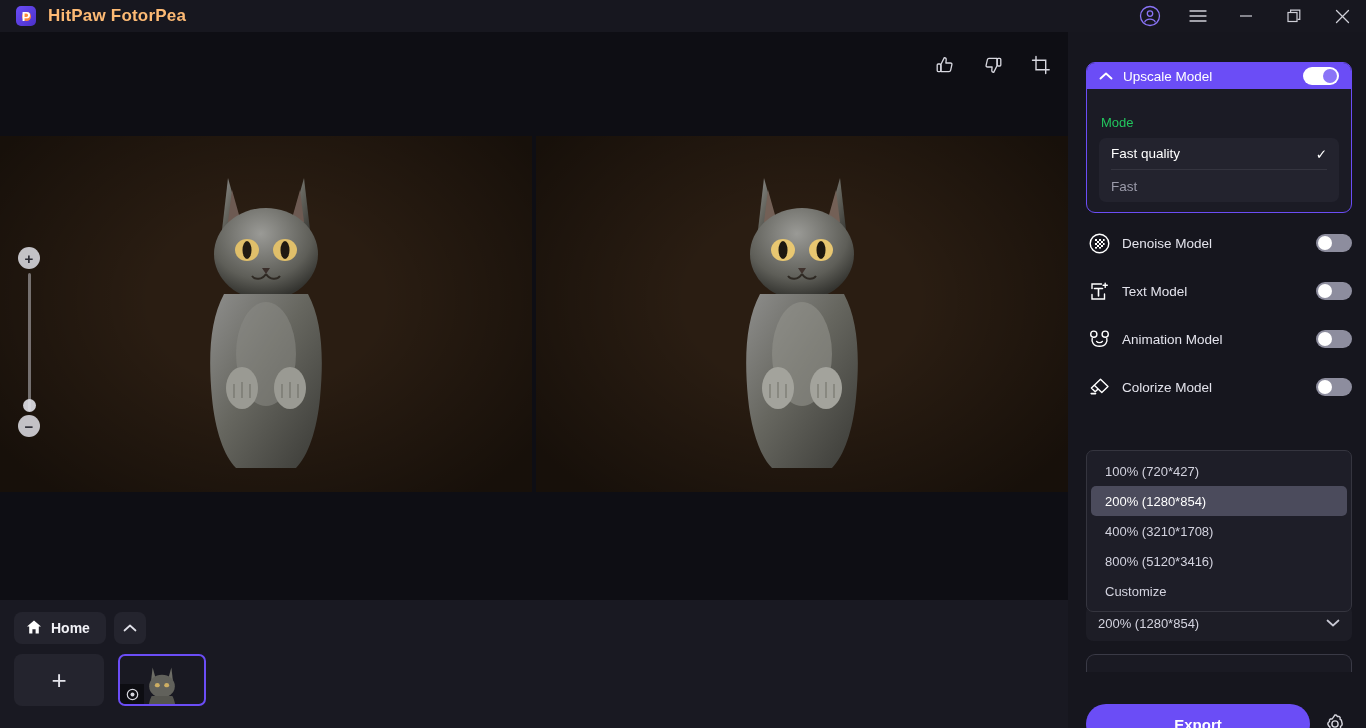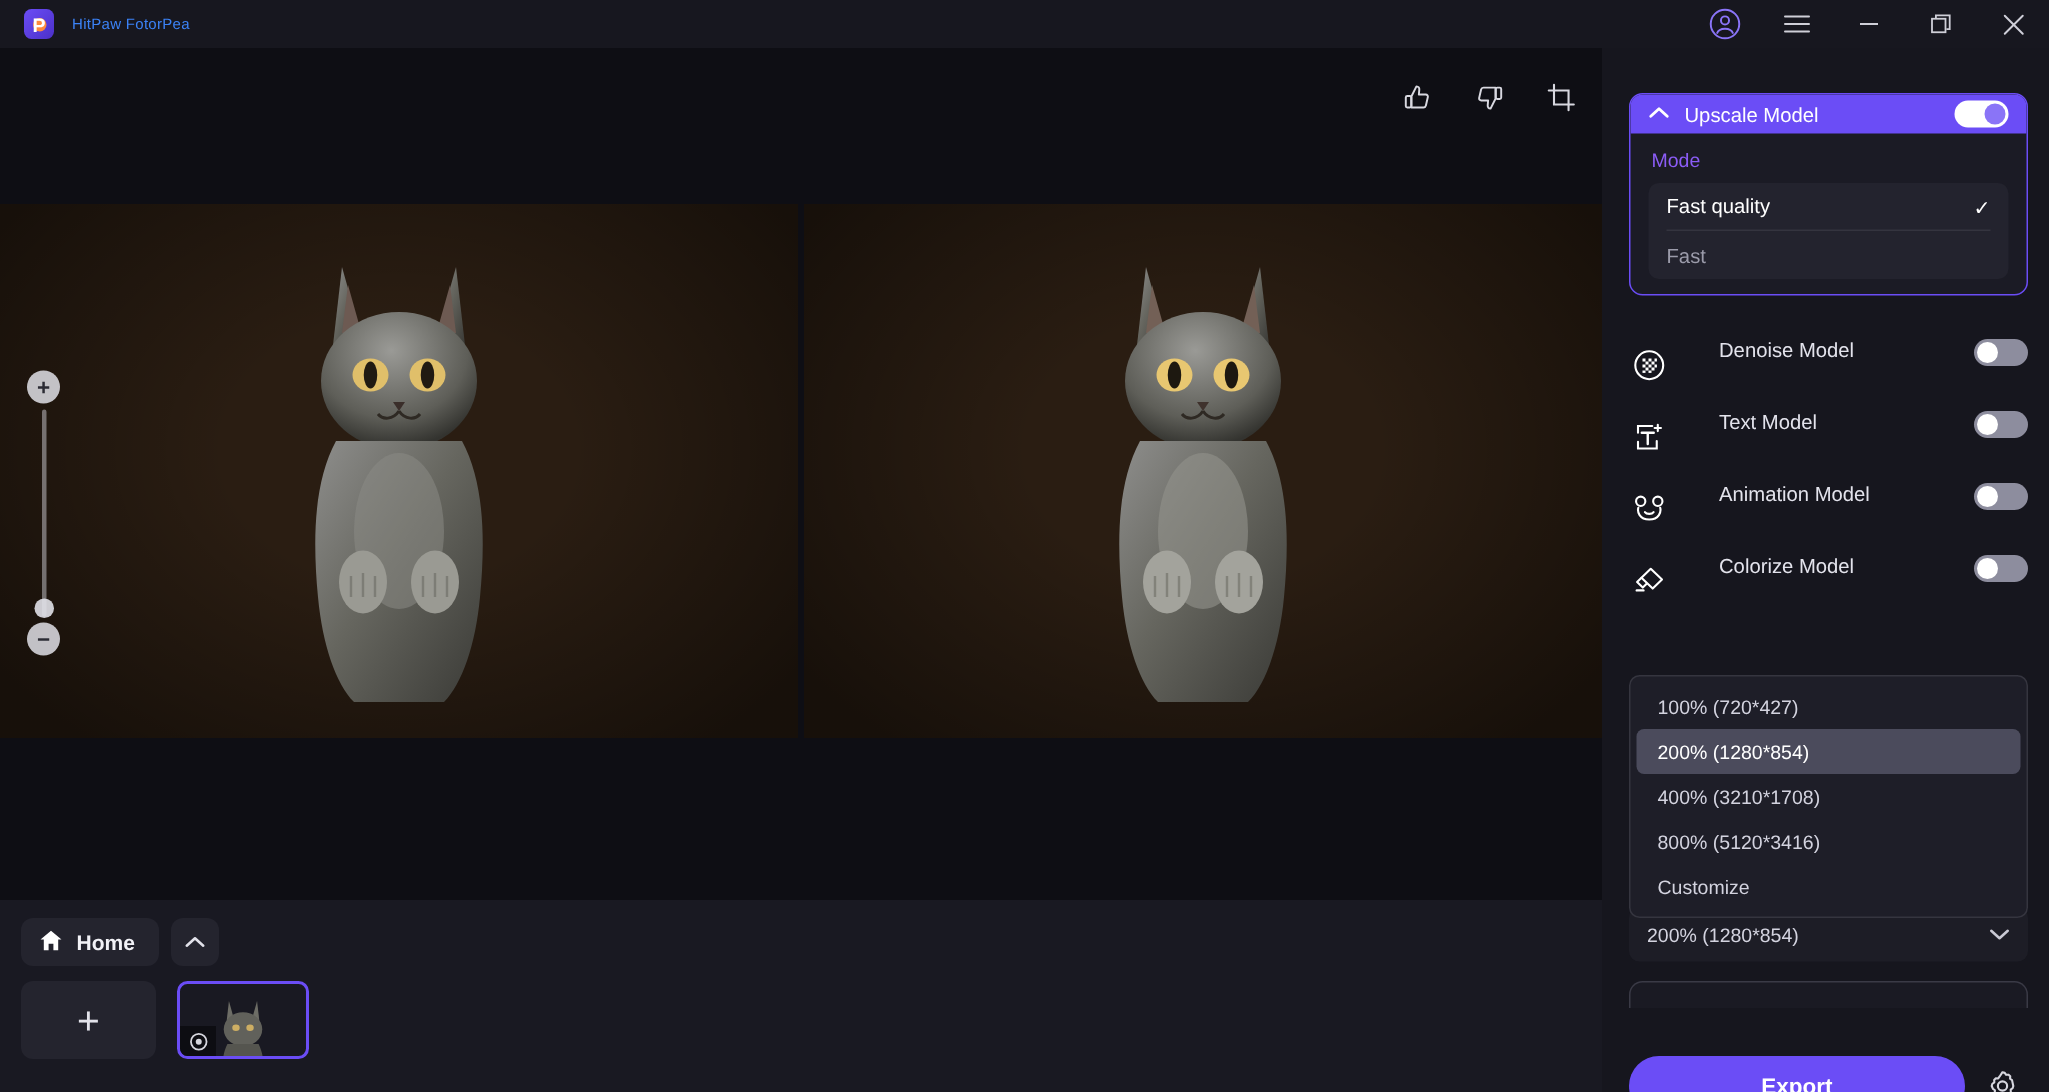--- a/index.html
+++ b/index.html
@@ -24,21 +24,21 @@
     position:relative; flex:none;
   }
   .logo-box::before{
     content:""; position:absolute; width:9px; height:9px; border-radius:50%;
     background:#ff8a3d; left:6px; top:6px;
   }
   .logo-box span{
     position:relative; z-index:2; font-size:13px; font-weight:bold;
     color:#fff; line-height:1;
   }
-  .app-title { margin-left:12px; font-size:10px; color:#3b82f6; letter-spacing:.2px; }
+  .app-title { margin-left:12px; font-size:17px; color:#fdba74; letter-spacing:.2px;font-weight:bold; }
   .tb-right { margin-left:auto; display:flex; align-items:center; height:32px; }
   .tb-btn {
     width:48px; height:32px; display:flex; align-items:center; justify-content:center;
     cursor:default;
   }
   .tb-btn svg { display:block; }
 
   
   .canvas {
     position:absolute; left:0; top:32px; width:1068px; height:584px;
@@ -128,32 +128,32 @@
   .upscale-card {
     position:absolute; left:18px; top:30px; width:266px;
     border:1.5px solid #6b4df6; border-radius:9px; overflow:hidden;
     background:#1b1b25;
   }
   .upscale-head {
     height:26px; background:#6b4df6; display:flex; align-items:center; padding:0 12px;
   }
   .upscale-head .lbl { margin-left:10px; font-size:13.5px; color:#fff; flex:1; }
   .mode-body { padding:10px 0 10px 0; }
-  .mode-label { padding:0 14px 8px; font-size:13px; color:#8b5cf6; }
+  .mode-label { padding:0 14px 8px; font-size:13px; color:#22c55e;margin-top:16px; }
   .mode-list { margin:0 12px; background:#23232e; border-radius:7px; padding:0 12px; }
   .mode-item {
     height:32px; display:flex; align-items:center; font-size:13.5px;
   }
   .mode-item.sel { color:#ffffff; border-bottom:1px solid #34343f; }
   .mode-item:not(.sel){ color:#9b9baa; }
   .mode-item .chk { margin-left:auto; }
 
   .model-row {
     position:absolute; left:18px; width:266px; height:34px;
-    display:flex; gap:24px;
+    display:flex; align-items:center;
   }
   .model-row .mi { width:26px; display:flex; align-items:center; justify-content:center; }
   .model-row .ml { margin-left:10px; font-size:13.5px; color:#e3e3ec; }
 
   .toggle { width:36px; height:18px; border-radius:9px; position:relative; flex:none; }
   .toggle.on { background:#ffffff; }
   .toggle.off { background:#8d8d9e; }
   .toggle .knob { position:absolute; top:2px; width:14px; height:14px; border-radius:50%; }
   .toggle.on .knob { right:2px; background:#8a74f7; }
   .toggle.off .knob { left:2px; background:#ffffff; }

